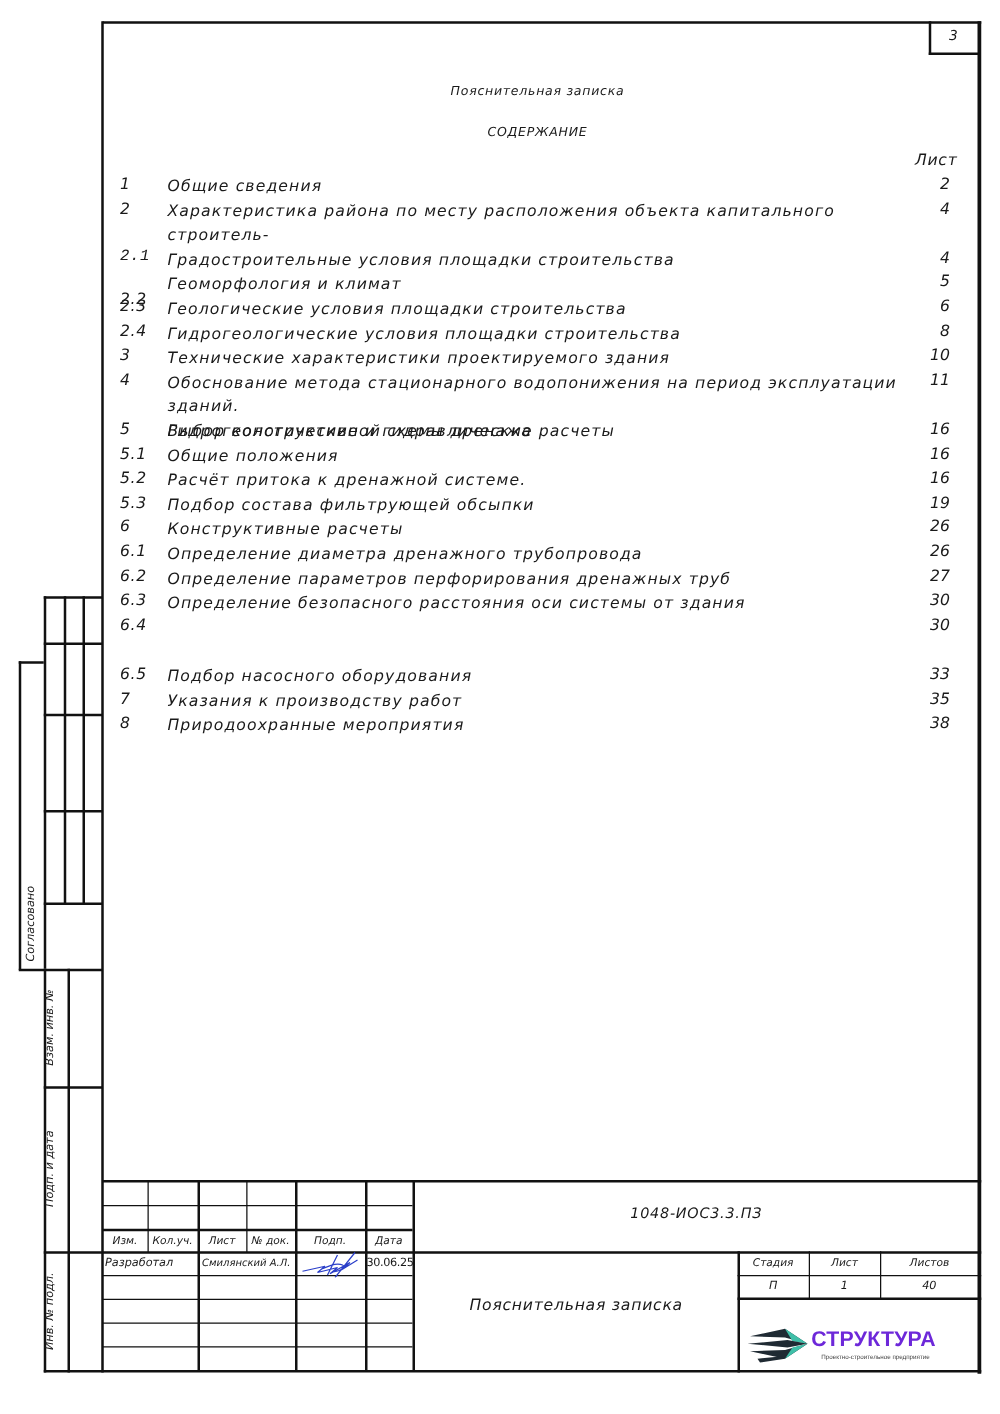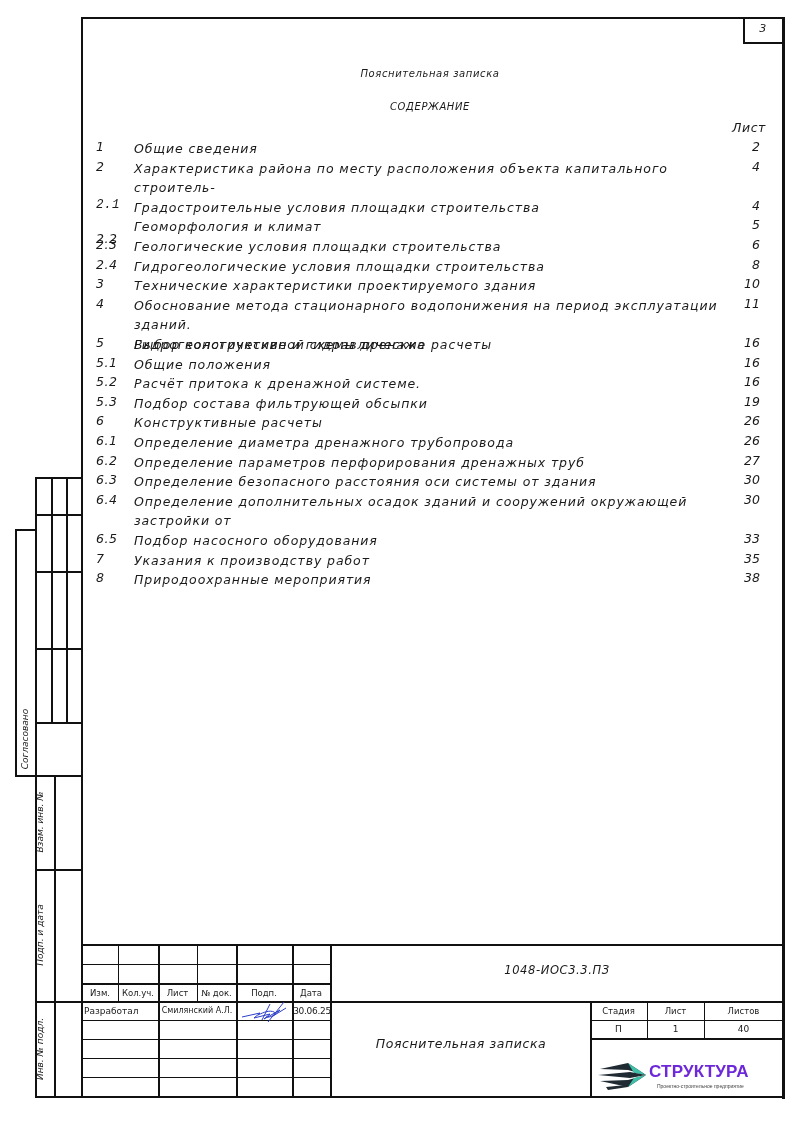--- a/index.html
+++ b/index.html
@@ -4,21 +4,21 @@
   <style>
     html, body { margin:0; padding:0; background:#ffffff; }
     body { width:800px; height:1131px; position:relative; overflow:hidden;
            font-family:"DejaVu Sans", sans-serif; color:#1a1a1a; }
     .abs { position:absolute; }
     .ln { position:absolute; background:#111; }
     .t { position:absolute; font-style:italic; white-space:nowrap; font-size:12.5px; letter-spacing:0.6px; }
     .toc-num { position:absolute; left:96px; font-style:italic; font-size:12.5px; letter-spacing:0.5px; }
     .toc-text { position:absolute; left:134px; width:590px; font-style:italic; font-size:12.5px; letter-spacing:0.9px; line-height:19.6px; }
     .toc-page { position:absolute; right:40px; width:30px; text-align:right; font-style:italic; font-size:12.5px; }
-    .tb { position:absolute; font-size:8.5px; text-align:center; white-space:nowrap; }
+    .tb { position:absolute; font-style:italic; font-size:8.5px; text-align:center; white-space:nowrap; }
     .vtext { position:absolute; transform:rotate(-90deg); transform-origin:center center; font-style:italic; font-size:9px; white-space:nowrap; text-align:center; }
   </style>
 </head>
 <body>
 
 <div class="ln" style="left:82px;top:17px;width:703px;height:2px;"></div>
 <div class="ln" style="left:782px;top:17px;width:3px;height:1082px;"></div>
 <div class="ln" style="left:35px;top:1096px;width:750px;height:2px;"></div>
 <div class="ln" style="left:81px;top:17px;width:2px;height:1081px;"></div>
 
@@ -106,21 +106,20 @@
       <div>Определение параметров перфорирования дренажных труб</div>
     </div>
     <div class="toc-page" style="top: 452.6px;">27</div>
     <div class="toc-num" style="top: 472.2px;">6.3</div>
     <div class="toc-text" style="top: 472.2px;">
       <div>Определение безопасного расстояния оси системы от здания</div>
     </div>
     <div class="toc-page" style="top: 472.2px;">30</div>
     <div class="toc-num" style="top: 491.8px;">6.4</div>
     <div class="toc-text" style="top: 491.8px;">
-      <div>Определение дополнительных осадок зданий и сооружений окружающей застройки от</div>
     </div>
     <div class="toc-page" style="top: 491.8px;">30</div>
     <div class="toc-num" style="top: 531px;">6.5</div>
     <div class="toc-text" style="top: 531px;">
       <div>Подбор насосного оборудования</div>
     </div>
     <div class="toc-page" style="top: 531px;">33</div>
     <div class="toc-num" style="top: 550.6px;">7</div>
     <div class="toc-text" style="top: 550.6px;">
       <div>Указания к производству работ</div>

